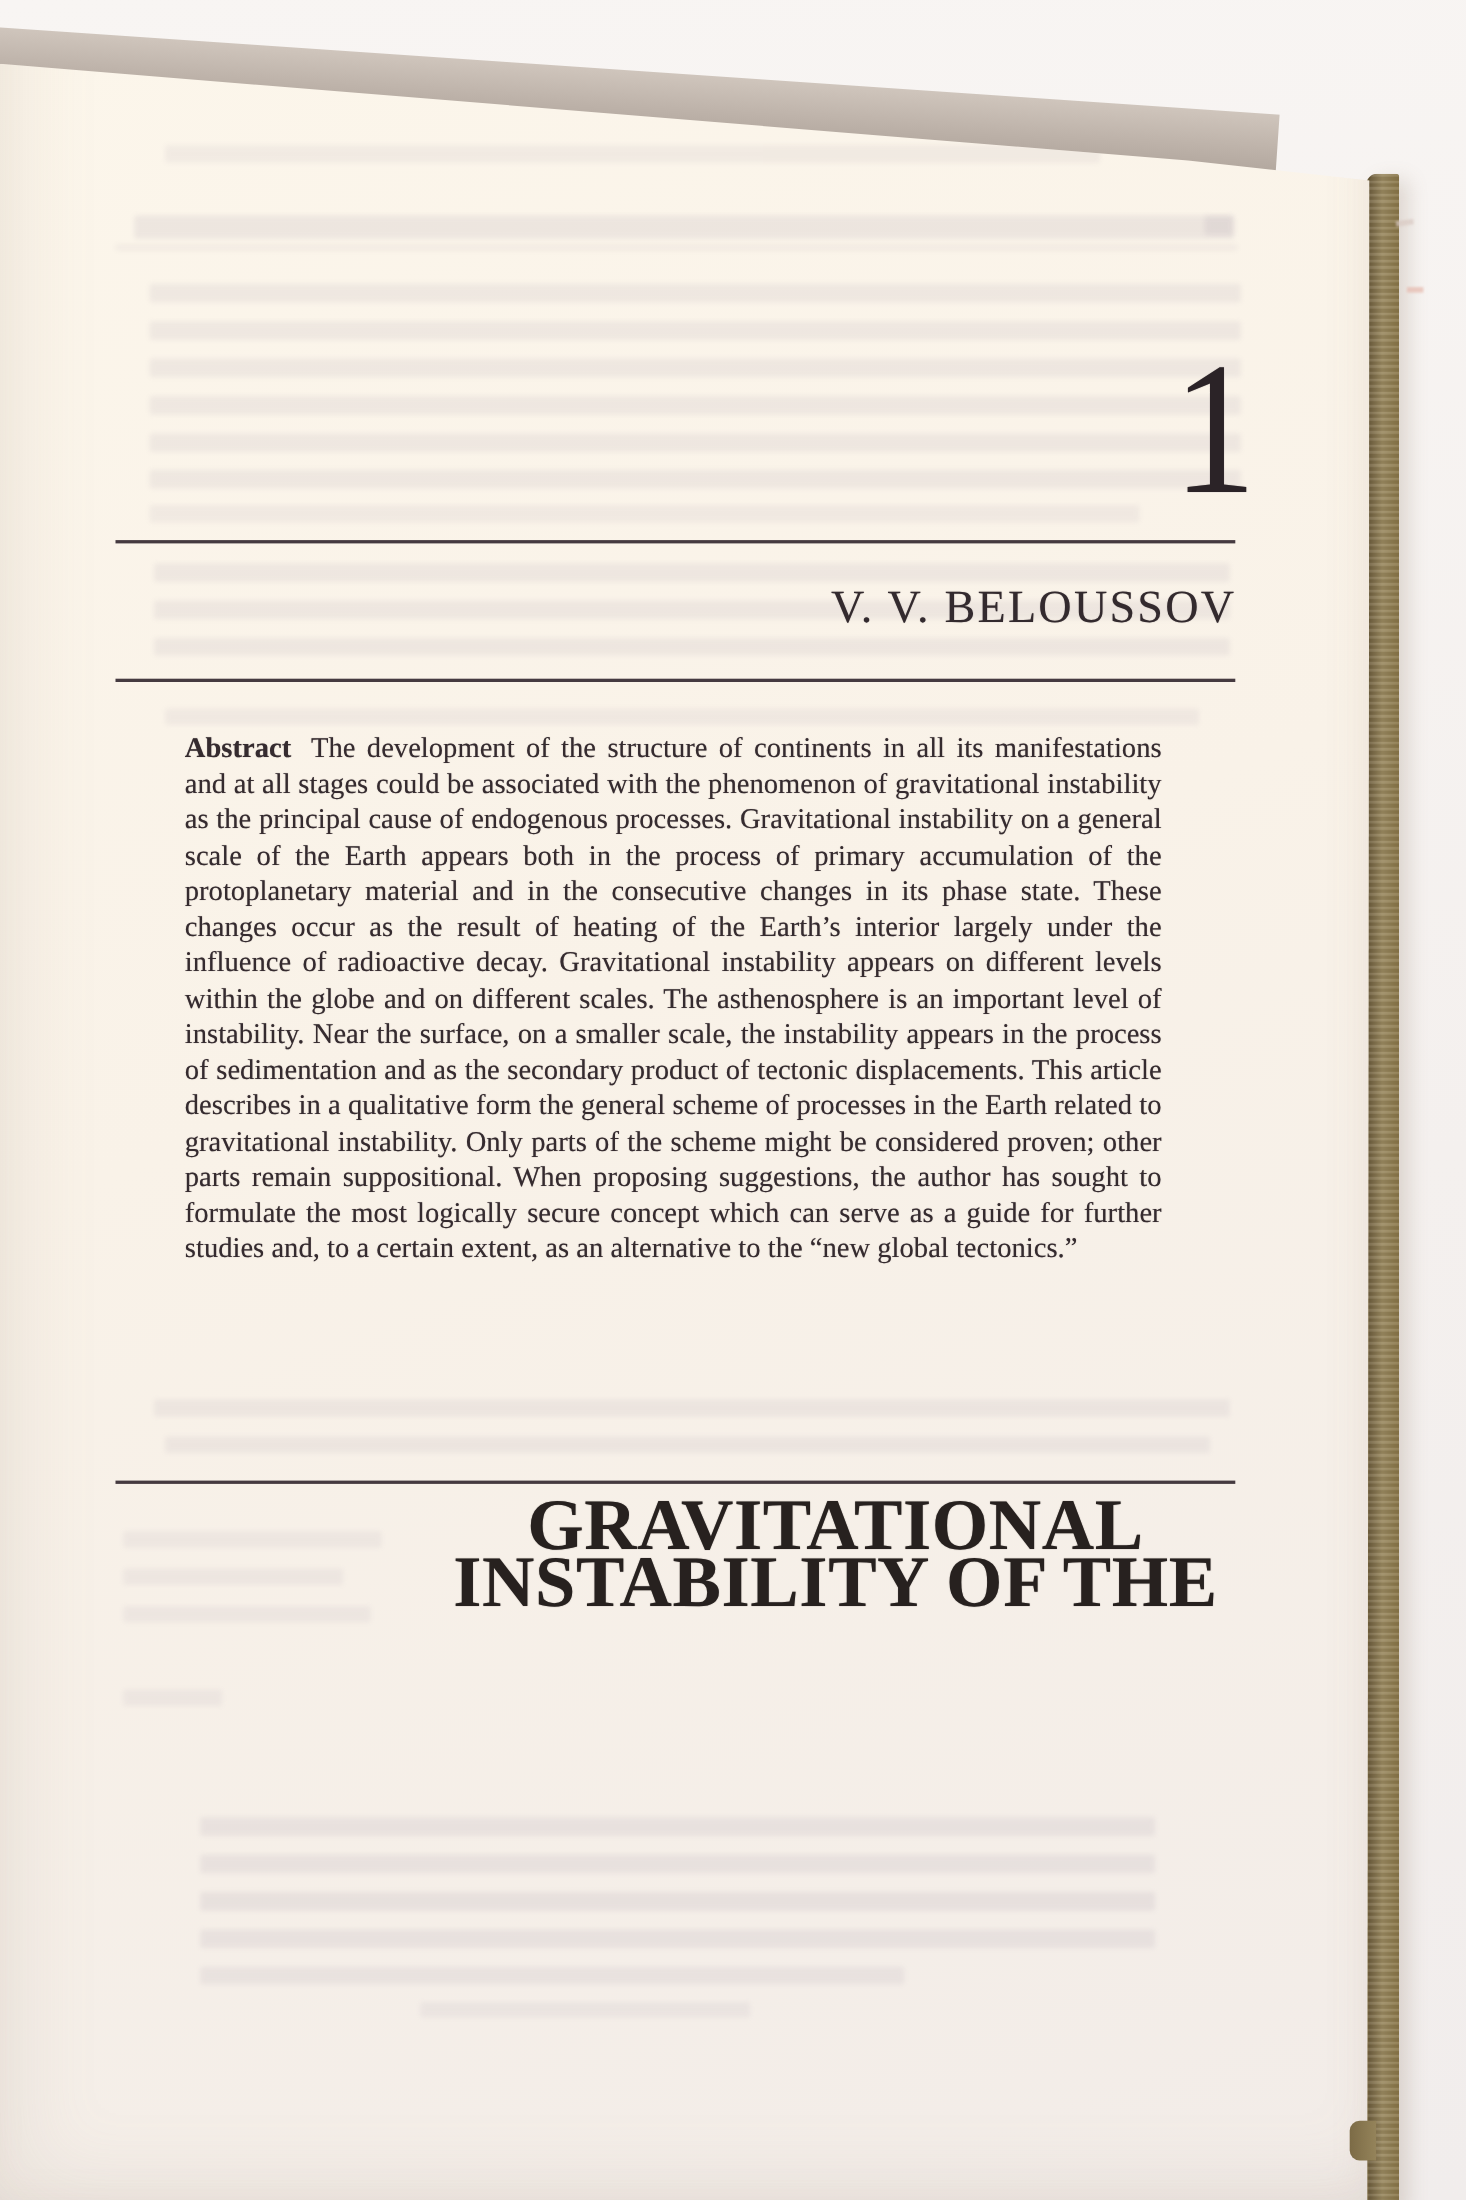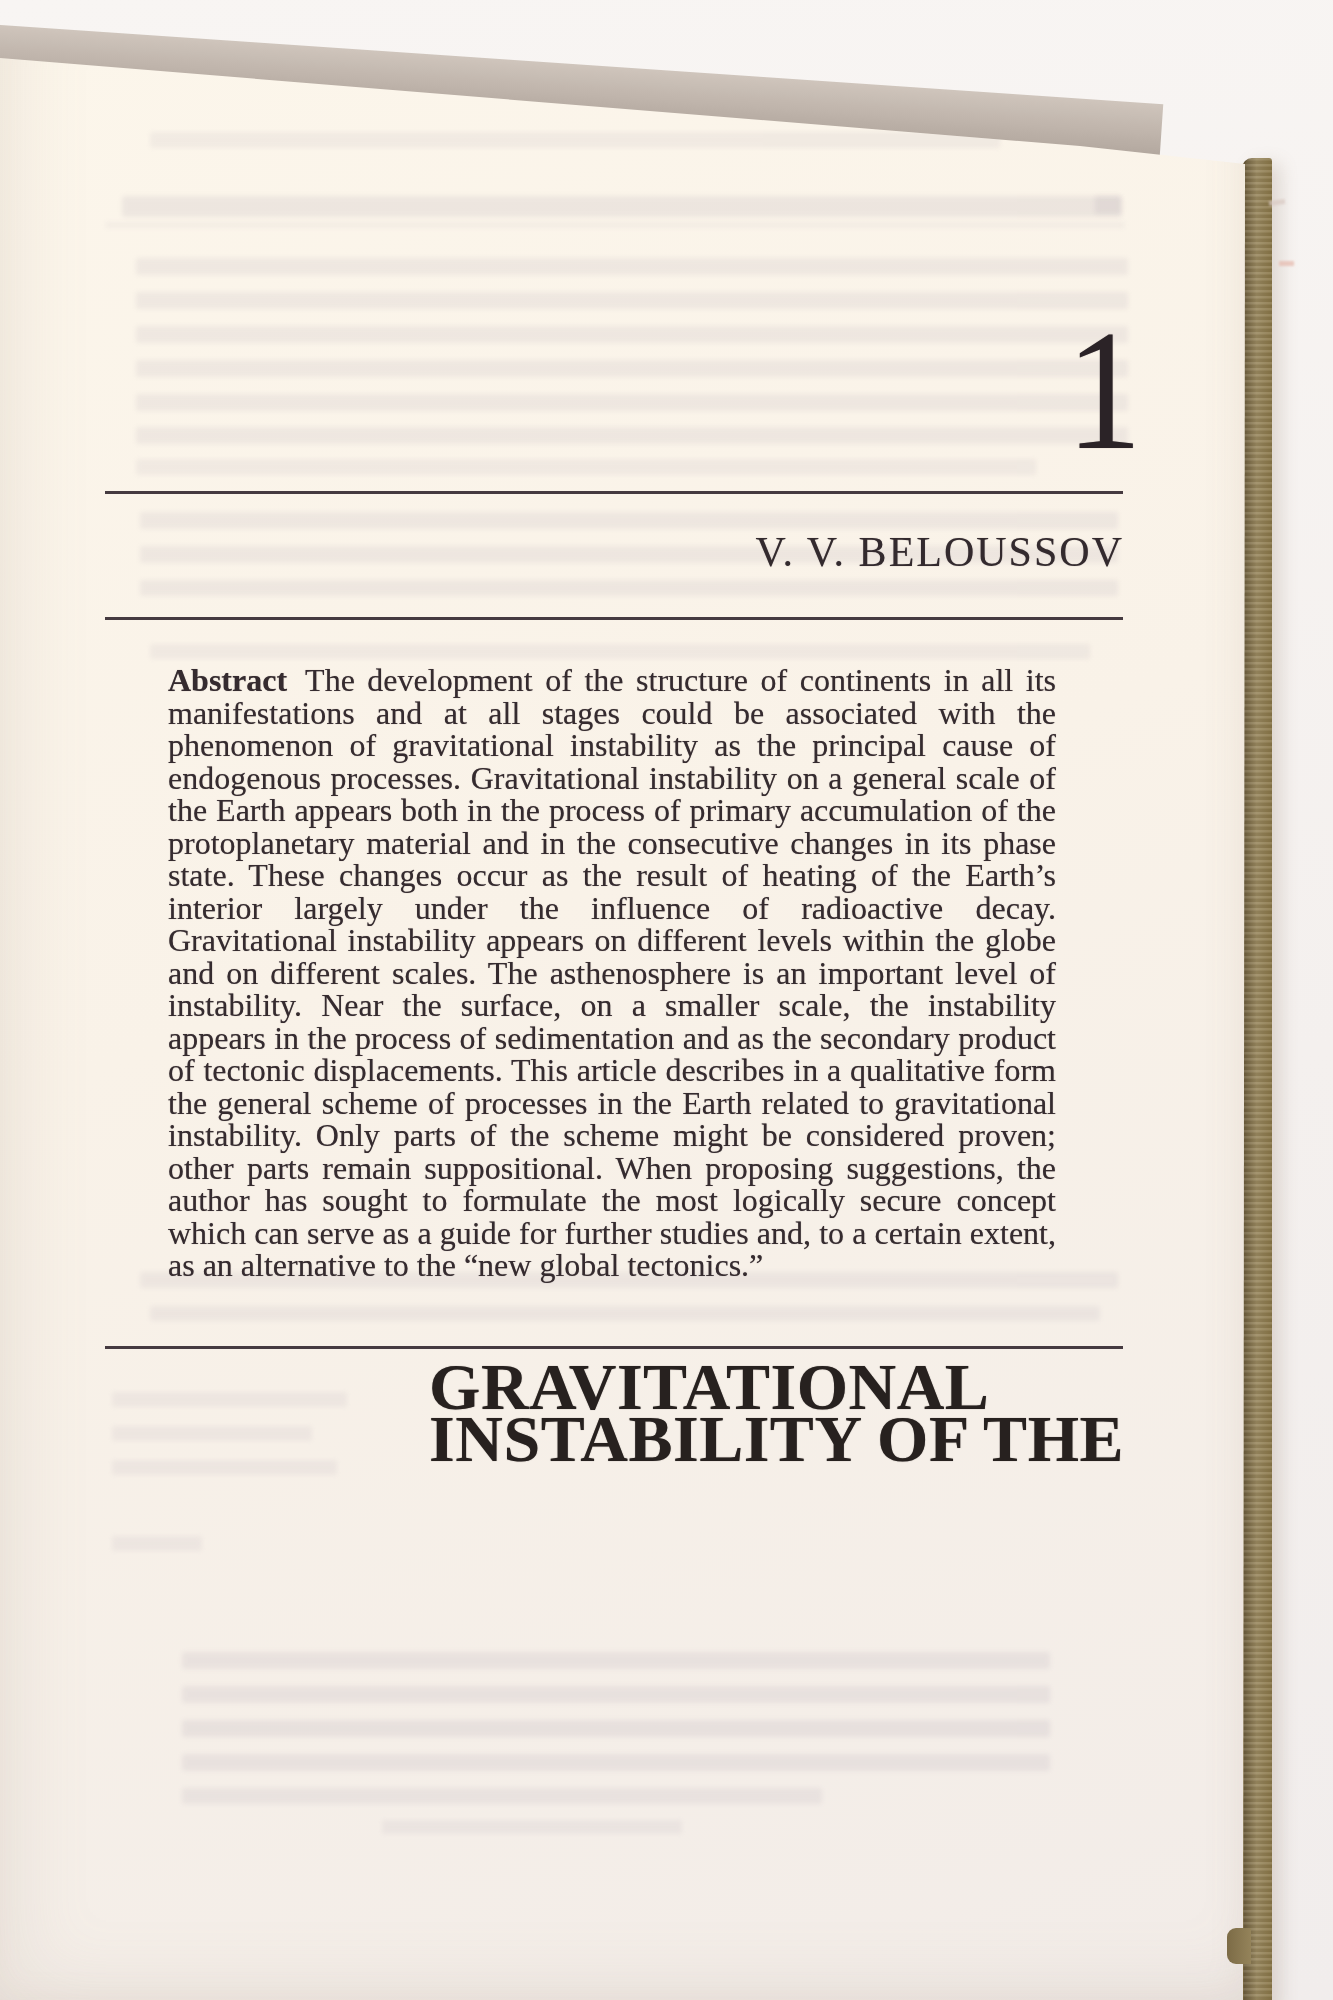--- a/index.html
+++ b/index.html
@@ -53,27 +53,27 @@
   }
   .rule { position:absolute; left:105px; width:1018px; height:3px; background:#453a40; z-index:2; }
   .rule1 { top:491px; } .rule2 { top:617px; } .rule3 { top:1346px; }
   .author {
     position:absolute; right:124px; top:528px; z-index:2;
     font-size:42px; letter-spacing:2px; color:#332a2e; white-space:nowrap;
     text-shadow:0 0 1px rgba(50,40,45,0.4);
   }
   .abstract {
     position:absolute; left:168px; top:664px; width:888px; margin:0; z-index:2;
-    font-size:32px; line-height:32.5px; text-align:justify; color:#352b2f;
+    font-size:26px; line-height:32.5px; text-align:justify; color:#352b2f;
     text-shadow:0 0 0.8px rgba(55,43,47,0.55);
   }
   .abstract b { margin-right:18px; }
   .title {
-    position:absolute; right:124px; top:1361px; z-index:2;
-    text-align:left; color:#27211f; font-weight:bold;
+    position:absolute; right:141px; top:1361px; z-index:2;
+    text-align:center; color:#27211f; font-weight:bold;
     font-size:66px; line-height:52px; letter-spacing:0.5px;
     text-shadow:0 0 1px rgba(40,32,30,0.5);
   }
   .title-line { white-space:nowrap; }
 </style>
 </head>
 <body>
 
 <div id="screen">
   <div class="cover-top"></div>

